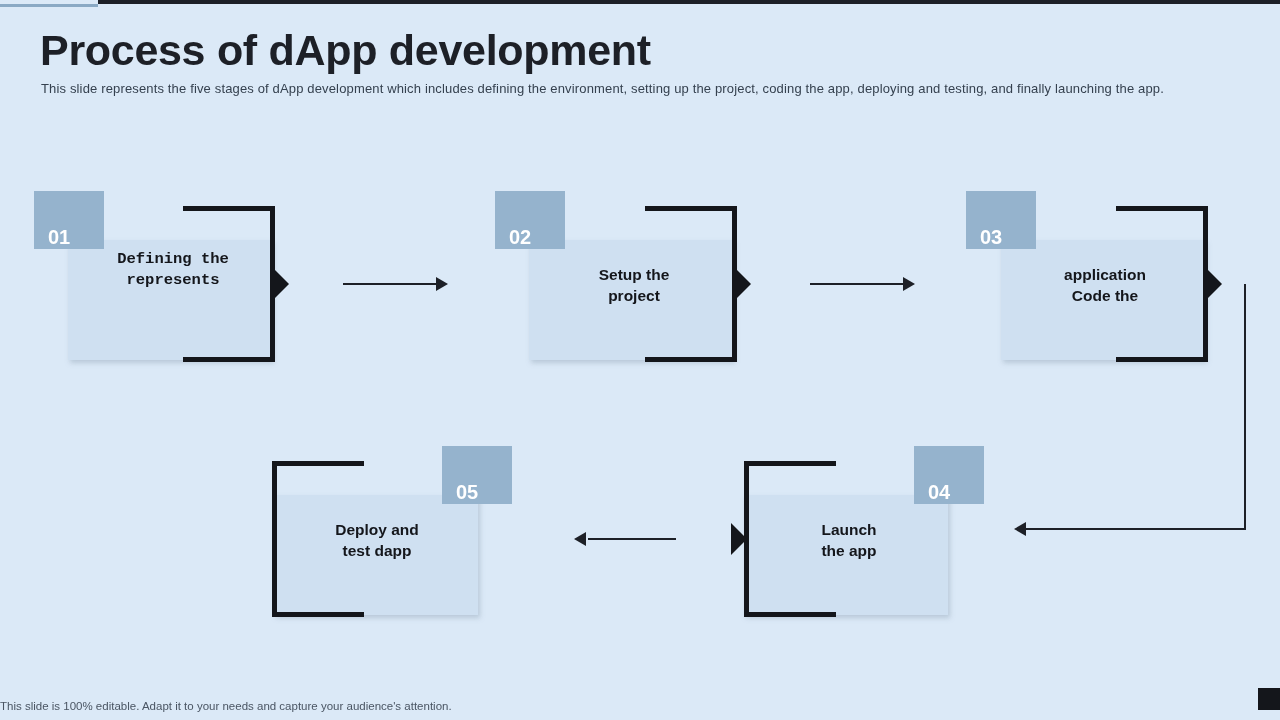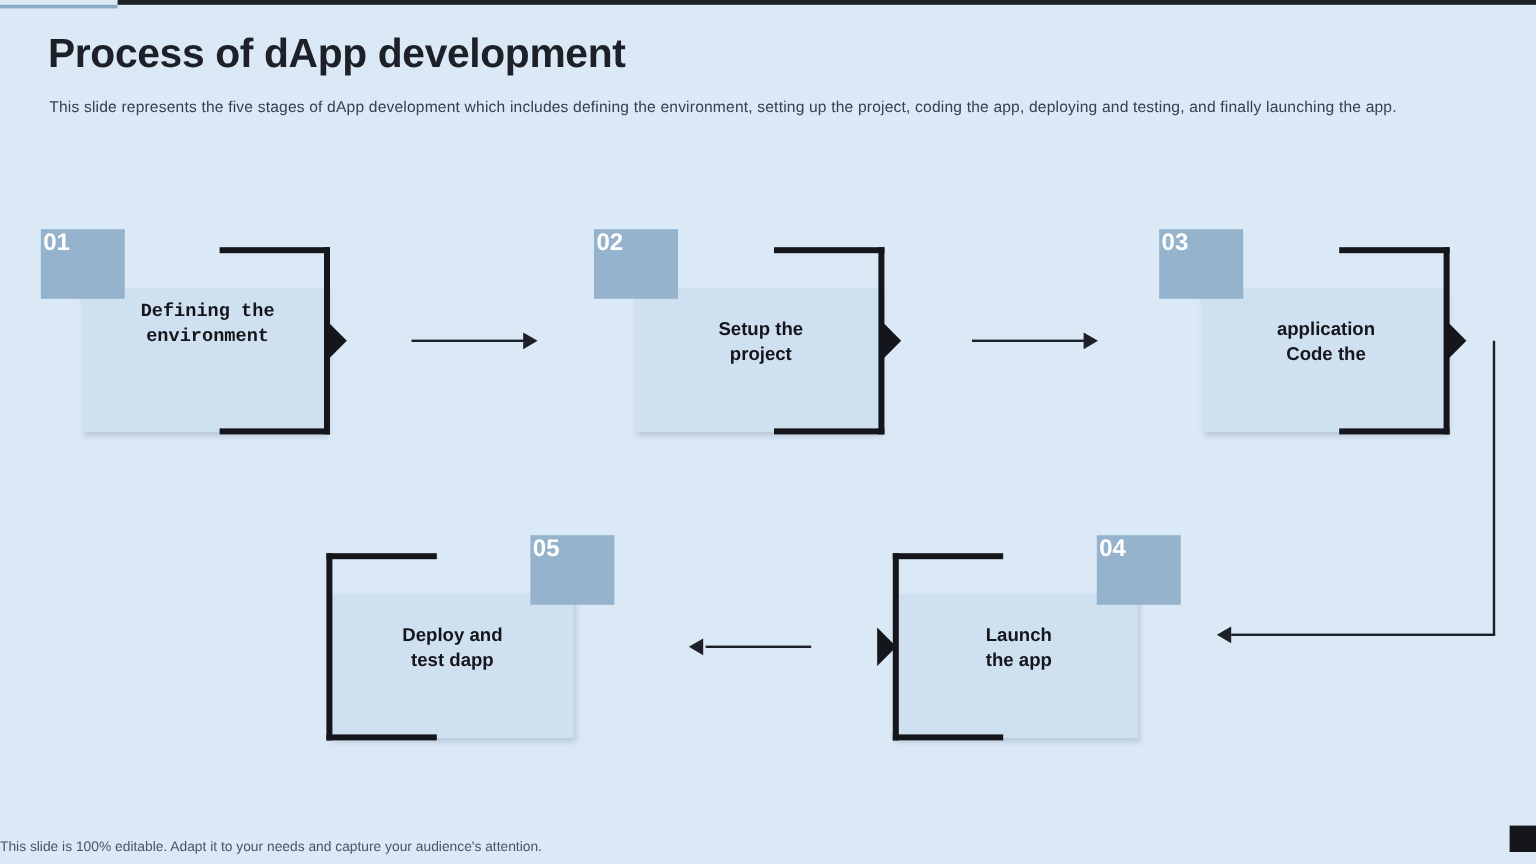--- a/index.html
+++ b/index.html
@@ -41,21 +41,21 @@
     left: 0px;
     top: 0px;
     width: 96px;
     height: 4px;
     background: #dbe9f7;
   }
   .title {
     position: absolute;
     left: 40px;
     top: 26px;
-    font-size: 34px;
+    font-size: 43px;
     font-weight: bold;
     color: #1d2027;
     letter-spacing: -0.3px;
   }
   .subtitle {
     position: absolute;
     left: 41px;
     top: 81px;
     width: 1200px;
     font-size: 13px;
@@ -98,22 +98,22 @@
   }
   .badge {
     position: absolute;
     width: 70px;
     height: 58px;
     background: #95b3cd;
     color: #ffffff;
     font-size: 20px;
     font-weight: bold;
     display: flex;
-    align-items: flex-start;
-    padding-left: 2px;
+    align-items: flex-end;
+    padding-left: 14px;
     box-sizing: border-box;
   }
   .step-label {
     position: absolute;
     text-align: center;
     font-size: 15.5px;
     font-weight: bold;
     color: #14161b;
     line-height: 1.35;
   }
@@ -147,21 +147,21 @@
     <div class="frame">
       <span style="left:183px;top:206px;width:92px;height:5px;"></span>
       <span style="left:270px;top:206px;width:5px;height:156px;"></span>
       <span style="left:183px;top:357px;width:92px;height:5px;"></span>
     </div>
     <div class="badge" style="left:34px;top:191px;">
       <span>01</span>
     </div>
     <div class="step-label" style="left:78px;top:249px;width:190px;font-family:Liberation Mono, monospace;">
       <div>Defining the</div>
-      <div>environment</div>
+      <div>represents</div>
     </div>
     <div class="arrow-head" style="left:273px;top:268px;border-top:16px solid transparent;border-bottom:16px solid transparent;border-left:16px solid #14161b;"></div>
   </div>
 
   <div class="conn">
     <div class="conn-line" style="left:343px;top:283px;width:96px;height:2px;"></div>
     <div class="arrow-head" style="left:436px;top:277px;border-top:7px solid transparent;border-bottom:7px solid transparent;border-left:12px solid #1d2027;"></div>
   </div>
 
   <div class="step" style="left:0;top:0;">

